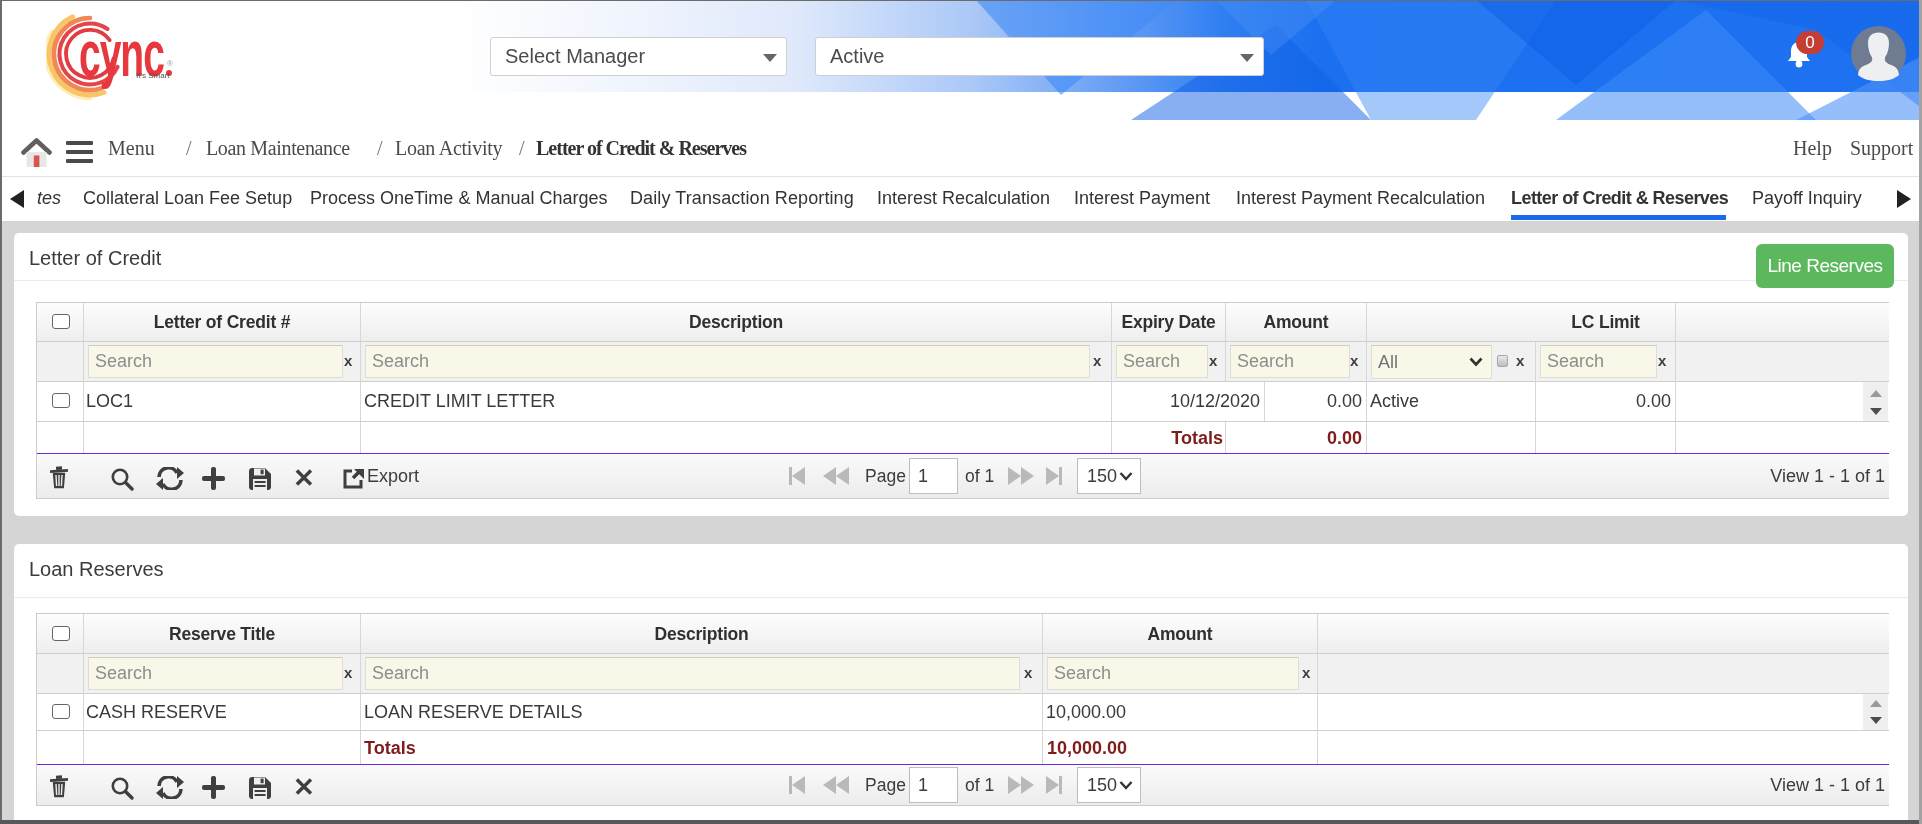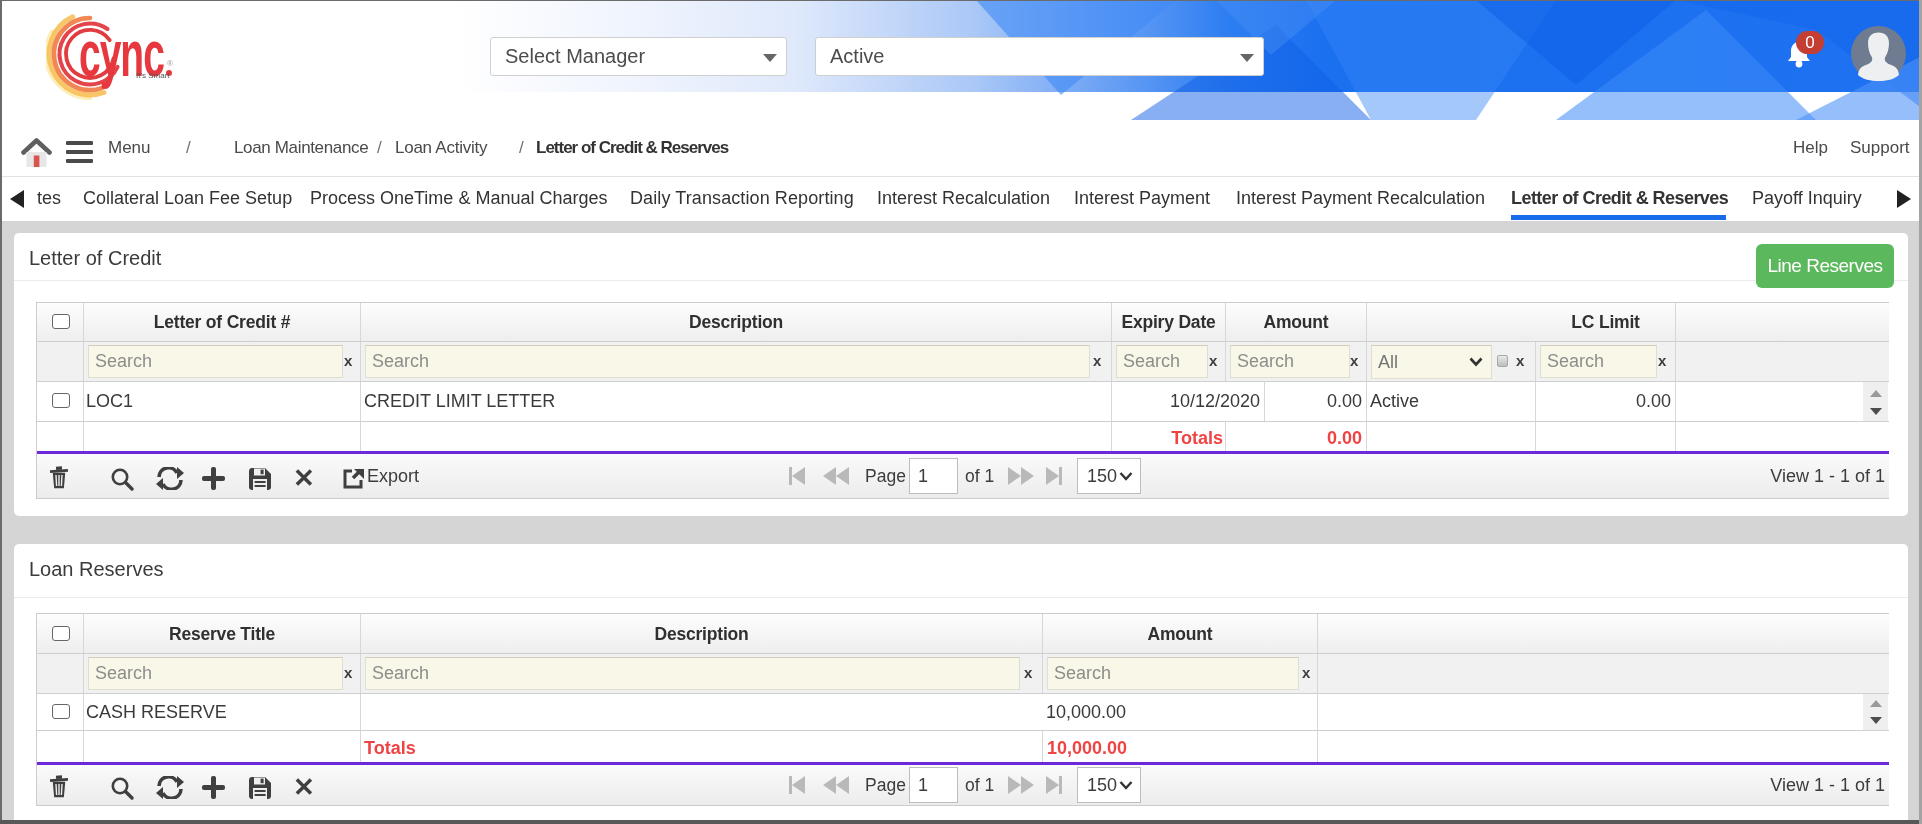--- a/index.html
+++ b/index.html
@@ -4,38 +4,38 @@
 <style>
 html,body{margin:0;padding:0;}
 body{width:1922px;height:824px;position:relative;overflow:hidden;font-family:"Liberation Sans",sans-serif;background:#fff;}
 .abs{position:absolute;}
 
 #hdr{left:16px;top:0;width:1922px;height:92px;background:linear-gradient(90deg,#ffffff 0%,#ffffff 23%,#eef3fd 33%,#dfe9fb 40.5%,#a9c7f7 50%,#679ff4 57%,#2e7ef2 63%,#1b70f0 68%,#1e72f1 100%);}
 #hdr .sel{position:absolute;top:37px;height:39px;background:#fff;border:1px solid #cfcfcf;border-radius:3px;box-sizing:border-box;color:#4c4c4c;font-size:20px;line-height:37px;padding-left:14px;}
 #hdr .sel .arr{position:absolute;right:9px;top:16px;width:0;height:0;border-left:7px solid transparent;border-right:7px solid transparent;border-top:8px solid #666;}
 
 #bc{left:0;top:120px;width:1922px;height:57px;background:#fff;border-bottom:1px solid #e2e2e2;box-sizing:border-box;}
-#bc .t{position:absolute;top:0;height:56px;line-height:56px;font-size:17px;color:#4a4a4a;}
+#bc .t{position:absolute;top:0;height:56px;line-height:56px;font-size:20px;color:#4a4a4a;font-family:Liberation Serif, serif;}
 
 #tabs{left:0;top:177px;width:1922px;height:44px;background:#fff;}
 #tabs .t{position:absolute;top:0;height:44px;line-height:42px;font-size:18px;color:#333;white-space:nowrap;}
 
 #content{left:0;top:221px;width:1922px;height:603px;background:#d5d5d5;}
 .panel{position:absolute;left:14px;width:1894px;background:#fff;border-radius:5px;}
 .ptitle{position:absolute;left:15px;font-size:20px;color:#3b3b3b;}
 .pdiv{position:absolute;left:0px;width:1894px;height:1px;background:#ebebeb;}
 
 .grid{position:absolute;left:22px;width:1851px;border:1px solid #ccc;box-sizing:content-box;}
 .row{position:absolute;left:0;width:1852px;}
 .cell{position:absolute;top:0;bottom:0;border-right:1px solid #d7d7d7;box-sizing:border-box;}
 .hrow{background:linear-gradient(#fdfdfd,#eeeeee);border-bottom:1px solid #cfcfcf;box-sizing:border-box;}
 .hrow .cell{text-align:center;font-weight:bold;font-size:17.5px;letter-spacing:-0.2px;color:#303030;}
 .srow{background:#f2f1f1;border-bottom:1px solid #cfcfcf;box-sizing:border-box;}
 .drow{background:#fff;border-bottom:1px solid #cfcfcf;box-sizing:border-box;font-size:18px;color:#3a3a3a;}
-.trow{background:#fff;border-bottom:3px solid #6d28d9;box-sizing:border-box;font-size:18px;color:#ef4444;}
+.trow{background:#fff;border-bottom:1px solid #6d28d9;box-sizing:border-box;font-size:18px;color:#7f1d1d;}
 .tbar{background:linear-gradient(#fafafa,#ececec);font-size:18px;color:#3c3c3c;}
 .sinp{position:absolute;background:#f9f8e8;border:1px solid #e0ded0;border-top-color:#cfcdbd;box-sizing:border-box;color:#8d8d8d;font-size:18px;padding-left:6px;}
 .sx{position:absolute;font-weight:bold;color:#3d3d3d;font-size:15px;}
 .cb{position:absolute;width:18px;height:15px;background:#fff;border:1.6px solid #666;border-radius:3px;box-sizing:border-box;}
 .num{text-align:right;}
 
 .tri-l{display:inline-block;width:0;height:0;border-top:9px solid transparent;border-bottom:9px solid transparent;border-right:13px solid #b9b9b9;}
 .tri-r{display:inline-block;width:0;height:0;border-top:9px solid transparent;border-bottom:9px solid transparent;border-left:13px solid #b9b9b9;}
 .pbar{display:inline-block;width:3px;height:18px;background:#b9b9b9;vertical-align:top;}
 </style>
@@ -90,32 +90,32 @@
     <rect x="5.5" y="14" width="20" height="15" fill="#e7e7e7"></rect>
     <rect x="12.8" y="17.5" width="5.6" height="11.5" fill="#d9534f"></rect>
   </svg>
   <div class="abs" style="left:66px;top:21px;">
     <div style="width:27px;height:4px;background:#4a4a4a;margin-bottom:5px;border-radius:1px;"></div>
     <div style="width:27px;height:4px;background:#4a4a4a;margin-bottom:5px;border-radius:1px;"></div>
     <div style="width:27px;height:4px;background:#4a4a4a;border-radius:1px;"></div>
   </div>
   <div class="t" style="left:108px;">Menu</div>
   <div class="t" style="left:186px;color:#737373;">/</div>
-  <div class="t" style="left:206px;letter-spacing:-0.35px;margin-left:28px;">Loan Maintenance</div>
+  <div class="t" style="left:206px;letter-spacing:-0.35px;">Loan Maintenance</div>
   <div class="t" style="left:377px;color:#737373;">/</div>
   <div class="t" style="left:395px;letter-spacing:-0.25px;">Loan Activity</div>
   <div class="t" style="left:519px;color:#737373;">/</div>
   <div class="t" style="left:536px;font-weight:bold;color:#333;letter-spacing:-1px;">Letter of Credit &amp; Reserves</div>
   <div class="t" style="left:1793px;">Help</div>
   <div class="t" style="left:1850px;">Support</div>
 </div>
 
 <div id="tabs" class="abs">
   <div class="abs" style="left:10px;top:13px;width:0;height:0;border-top:9px solid transparent;border-bottom:9px solid transparent;border-right:14px solid #222;"></div>
-  <div class="t" style="left:37px;">tes</div>
+  <div class="t" style="left:37px;font-style:italic;">tes</div>
   <div class="t" style="left:310px;">Process OneTime &amp; Manual Charges</div>
   <div class="t" style="left:83px;">Collateral Loan Fee Setup</div>
   <div class="t" style="left:630px;letter-spacing:0.1px;">Daily Transaction Reporting</div>
   <div class="t" style="left:877px;">Interest Recalculation</div>
   <div class="t" style="left:1074px;">Interest Payment</div>
   <div class="t" style="left:1236px;">Interest Payment Recalculation</div>
   <div class="t" style="left:1511px;font-weight:bold;letter-spacing:-0.55px;">Letter of Credit &amp; Reserves<div style="position:absolute;left:0;right:2px;top:38px;height:5px;background:#1a6bec;"></div></div>
   <div class="t" style="left:1752px;">Payoff Inquiry</div>
   <div class="abs" style="left:1897px;top:13px;width:0;height:0;border-top:9px solid transparent;border-bottom:9px solid transparent;border-left:14px solid #222;"></div>
 </div>
@@ -282,20 +282,21 @@
           <span class="sx" style="left:259px;top:10px;">x</span>
         </div>
       <div class="cell" style="left:1281px;width:571px;border-right:none;"></div>
     </div>
 
     <div class="row drow" style="top:80px;height:37px;">
       <div class="cell" style="left:0;width:47px;">
           <span class="cb" style="left:15px;top:10px;"></span>
         </div>
       <div class="cell" style="left:47px;width:277px;line-height:36px;padding-left:2px;">CASH RESERVE</div>
+      <div class="cell" style="left:324px;width:682px;line-height:36px;padding-left:3px;">LOAN RESERVE DETAILS</div>
       <div class="cell" style="left:1006px;width:275px;line-height:36px;padding-left:3px;">10,000.00</div>
       <div class="cell" style="left:1281px;width:571px;border-right:none;"></div>
       <div class="abs" style="left:1826px;top:0;width:25px;height:36px;background:#efefef;">
         <div class="abs" style="left:7px;top:6px;width:0;height:0;border-left:6px solid transparent;border-right:6px solid transparent;border-bottom:7px solid #9a9a9a;"></div>
         <div class="abs" style="left:7px;top:23px;width:0;height:0;border-left:6px solid transparent;border-right:6px solid transparent;border-top:7px solid #4c4c4c;"></div>
       </div>
     </div>
 
     <div class="row trow" style="top:117px;height:34px;">
       <div class="cell" style="left:0;width:47px;"></div>

